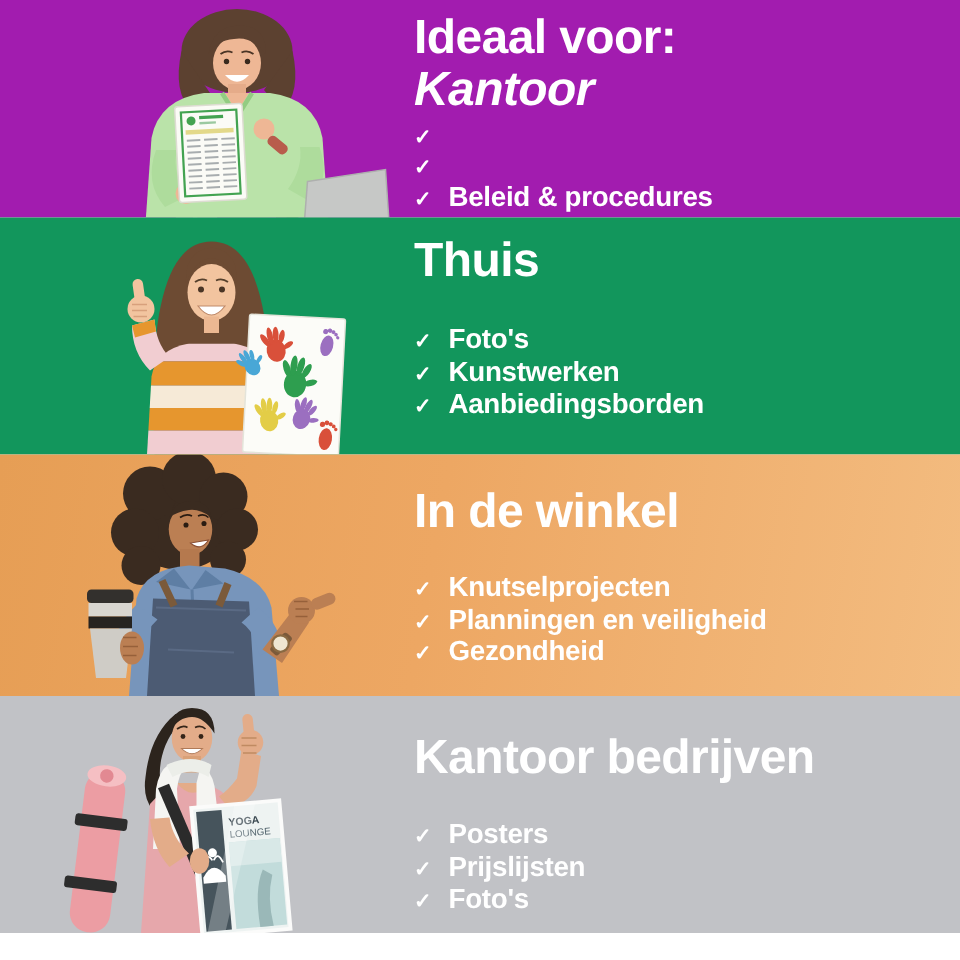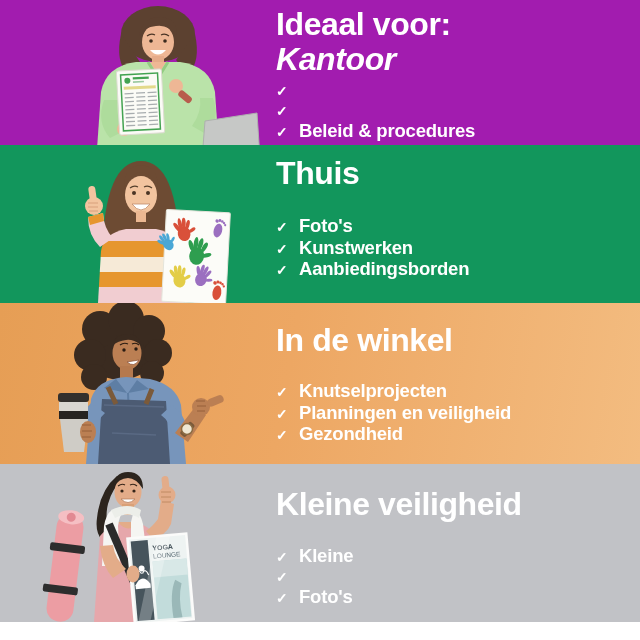--- a/index.html
+++ b/index.html
@@ -305,28 +305,29 @@
         <rect x="154" y="97" width="34" height="58" fill="#c2dcdb"></rect>
         <rect x="154" y="97" width="34" height="16" fill="#d8e8e7"></rect>
         <path d="M170 155 Q168 130 175 117 L181 121 Q176 136 179 155 Z" fill="#9ab8b8"></path>
         <text x="155" y="86" font-size="7" font-weight="bold" fill="#3c4a52">YOGA</text>
         <text x="155" y="94" font-size="6.5" fill="#53656e">LOUNGE</text>
         <polygon points="160,72 174,72 146,158 134,158" fill="#ffffff" opacity="0.25"></polygon>
       </g>
       <ellipse cx="133" cy="110" rx="6.5" ry="8.5" fill="#e3ac89"></ellipse>
     </svg>
     <div class="copy">
-      <h2 class="heading">Kleine veiligheid</h2>
+      <h2 class="heading">Kantoor bedrijven</h2>
       <ul class="items">
         <li class="item">
             <span class="check">✓</span>
-            <span>Kleine</span>
-          </li>
-        <li class="item">
-            <span class="check">✓</span>
+            <span>Posters</span>
+          </li>
+        <li class="item">
+            <span class="check">✓</span>
+            <span>Prijslijsten</span>
           </li>
         <li class="item">
             <span class="check">✓</span>
             <span>Foto's</span>
           </li>
       </ul>
     </div>
   </section>
 
 </div>

